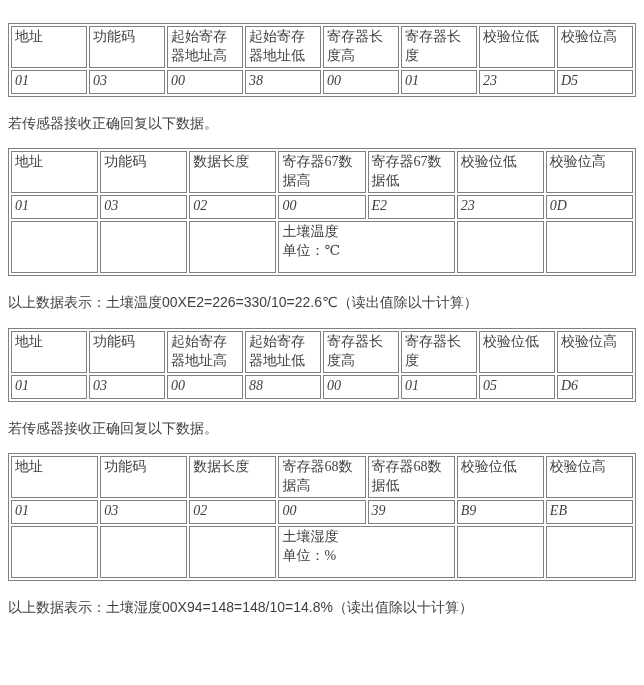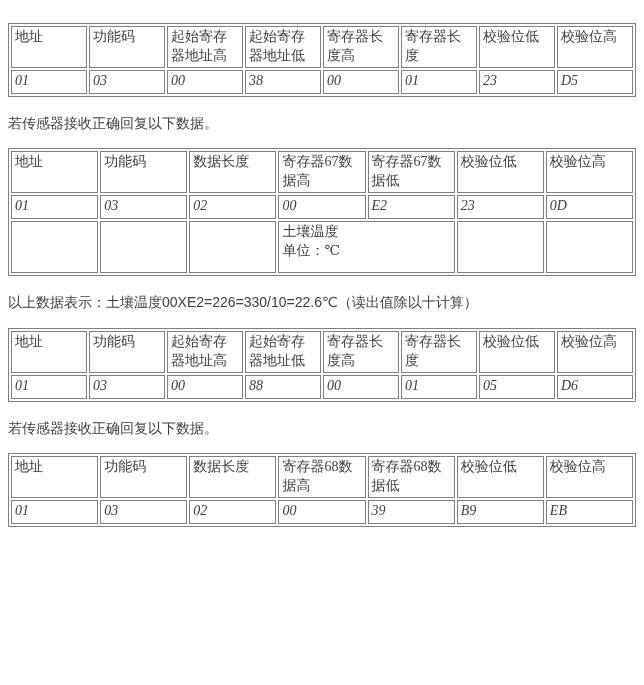--- a/index.html
+++ b/index.html
@@ -162,17 +162,29 @@
       </tr>
       <tr class="value-row">
         <td>01</td>
         <td>03</td>
         <td>02</td>
         <td>00</td>
         <td>39</td>
         <td>B9</td>
         <td>EB</td>
       </tr>
+      <tr class="unit-row">
+        <td></td>
+        <td></td>
+        <td></td>
+        <td class="unit-cell" colspan="2">
+          <p>土壤湿度</p>
+          <p>单位：%</p>
+        </td>
+        <td></td>
+        <td></td>
+      </tr>
     </tbody>
   </table>
 
+  <p class="para">以上数据表示：土壤湿度00X94=148=148/10=14.8%（读出值除以十计算）</p>
 
 </div>
 
 </body></html>

